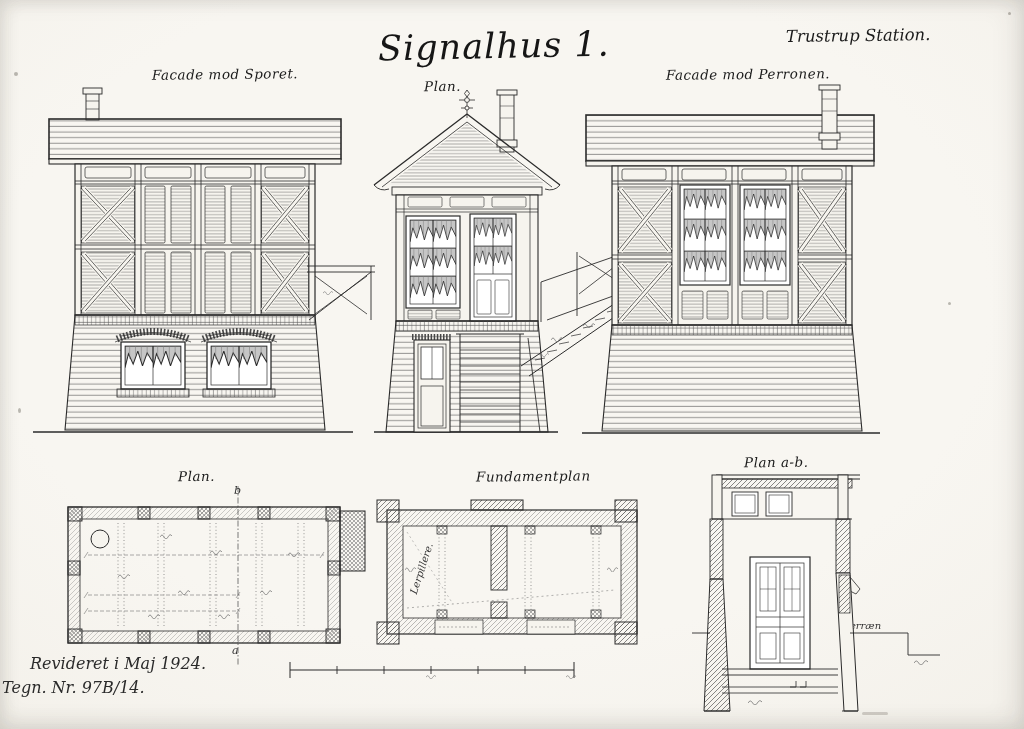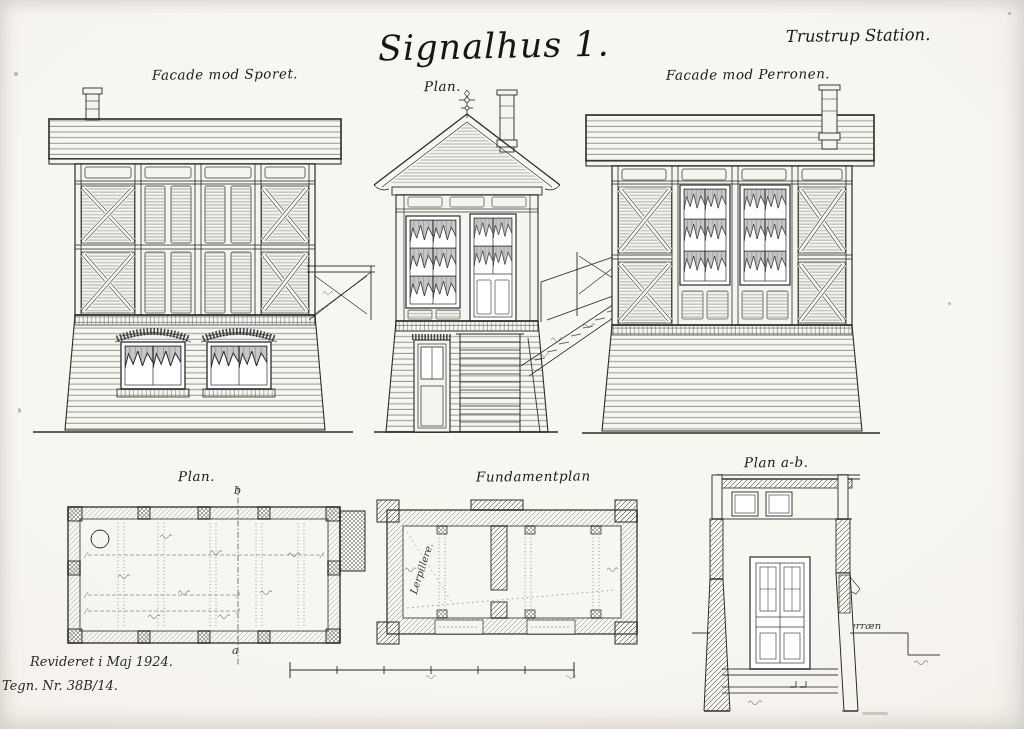--- a/index.html
+++ b/index.html
@@ -13,21 +13,21 @@
     color:#1e1e1e;
   }
   .d{position:absolute;}
   svg{overflow:visible;}
   .lbl{position:absolute;font-style:italic;font-size:13.5px;color:#1b1b1b;white-space:nowrap;
        letter-spacing:.5px;transform:rotate(-.6deg);}
   .lbl-title{position:absolute;font-style:italic;font-size:35px;color:#161616;white-space:nowrap;
        letter-spacing:1px;transform:rotate(-1.2deg);}
   .lbl-station{position:absolute;font-style:italic;font-size:16.5px;color:#1b1b1b;white-space:nowrap;
        transform:rotate(-.8deg);}
-  .lbl-small{position:absolute;font-style:italic;font-size:13px;color:#2a2a2a;white-space:nowrap;}
+  .lbl-small{position:absolute;font-style:italic;font-size:16px;color:#2a2a2a;white-space:nowrap;}
   .lbl-tiny{position:absolute;font-style:italic;font-size:10px;color:#333;white-space:nowrap;}
   .mark{position:absolute;font-style:italic;font-size:11px;color:#333;}
   .speck{position:absolute;border-radius:50%;background:rgba(70,65,55,.35);}
 </style>
 </head>
 <body>
 
 <div id="canvas">
 
   <svg width="0" height="0" class="d">
@@ -59,21 +59,21 @@
 
   <div class="lbl-title" style="left:378px;top:26px">Signalhus 1.</div>
   <div class="lbl-station" style="left:786px;top:26px">Trustrup Station.</div>
   <div class="lbl" style="left:152px;top:66px">Facade mod Sporet.</div>
   <div class="lbl" style="left:424px;top:78px">Plan.</div>
   <div class="lbl" style="left:666px;top:66px">Facade mod Perronen.</div>
   <div class="lbl" style="left:178px;top:468px">Plan.</div>
   <div class="lbl" style="left:476px;top:468px">Fundamentplan</div>
   <div class="lbl" style="left:744px;top:454px">Plan a-b.</div>
   <div class="lbl-small" style="left:30px;top:654px">Revideret i Maj 1924.</div>
-  <div class="lbl-small" style="left:2px;top:678px">Tegn. Nr. 38B/14.</div>
+  <div class="lbl-small" style="left:2px;top:678px">Tegn. Nr. 97B/14.</div>
   <div class="mark" style="left:234px;top:484px">b</div>
   <div class="mark" style="left:232px;top:644px">a</div>
   <div class="lbl-tiny" style="left:408px;top:592px;transform:rotate(-72deg);transform-origin:left top">Lerpillere.</div>
   <div class="lbl-tiny" style="left:844px;top:620px">Terræn</div>
 
   <svg class="d" style="left:35px;top:85px" width="320" height="352">
     <g stroke="#2b2b2b" fill="none" stroke-width="0.9">
       <path d="M-2,347H318" stroke-width="1.4"></path>
       <g>
         <rect x="51" y="8" width="13" height="27" fill="#f6f4ee"></rect>

